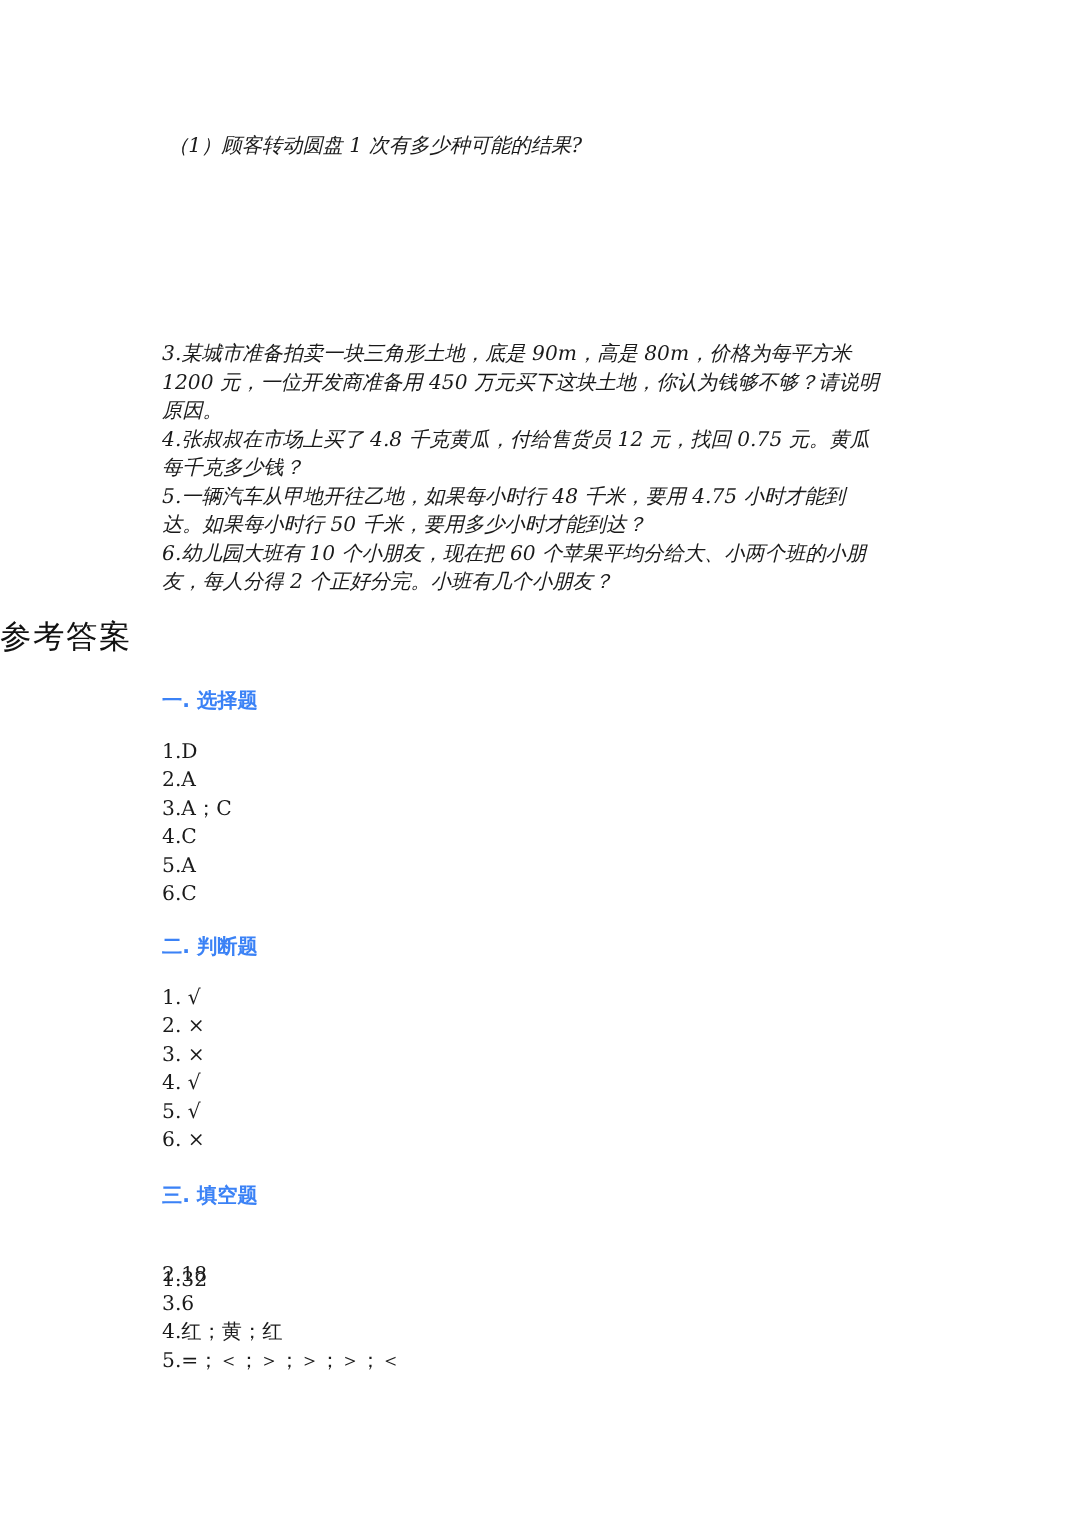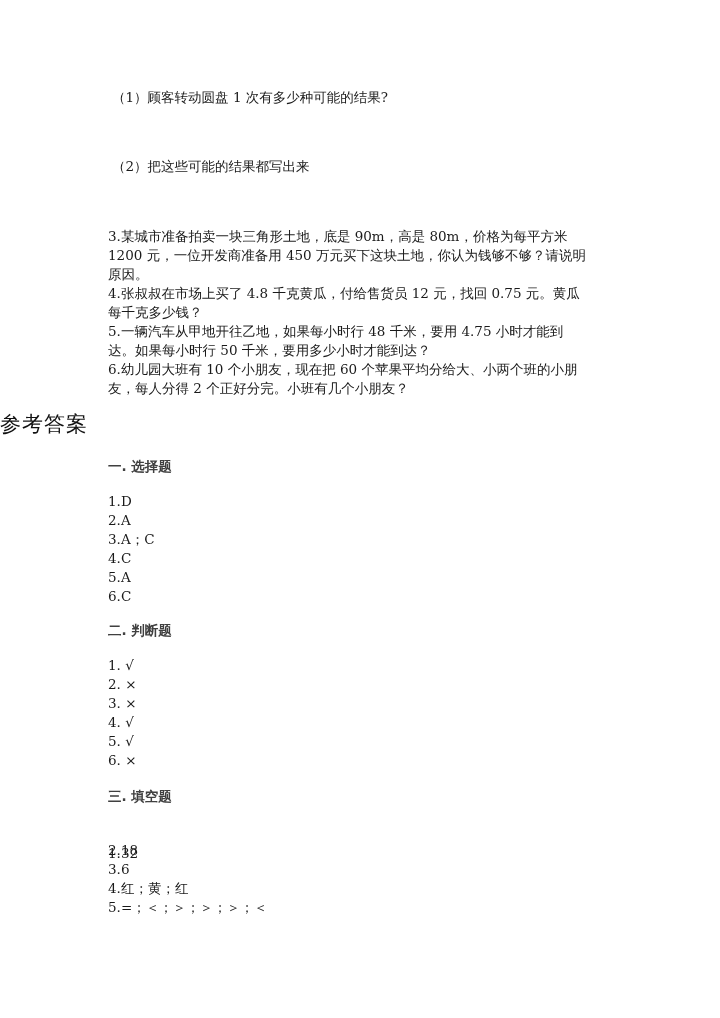--- a/index.html
+++ b/index.html
@@ -1,33 +1,32 @@
 <!DOCTYPE html>
 <html><head>
 <meta charset="utf-8">
 <style>
   html, body { margin: 0; padding: 0; background: #ffffff; }
   body { width: 720px; height: 1018px; position: relative; overflow: hidden;
          font-family: "DejaVu Serif", "Liberation Serif", serif; color: #1a1a1a; }
   .page { position: absolute; left: 0; top: 0; width: 720px; height: 1018px; }
-  .line { position: absolute; left: 108px; font-size: 13.5px; line-height: 19px; white-space: nowrap; }
+  .line { position: absolute; left: 108px; font-size: 13.5px; line-height: 19px; white-space: nowrap; font-style: italic; }
   .sub { left: 112px; }
   .title { position: absolute; left: 0; width: 720px; top: 410px; text-align: left;
            font-size: 21px; letter-spacing: 1px; color: #111; }
   .section { position: absolute; left: 108px; font-size: 13.5px; font-weight: bold;
-             font-family: "DejaVu Sans", "Liberation Sans", sans-serif; color: #404040; }
+             font-family: "DejaVu Sans", "Liberation Sans", sans-serif; color: #3b82f6; }
   .ans { position: absolute; left: 108px; font-size: 13.5px; line-height: 19px; text-align: right; }
 </style>
 </head>
 <body>
 
 <div class="page">
 
   <div class="line sub" style="top:88px">（1）顾客转动圆盘 1 次有多少种可能的结果?</div>
-  <div class="line sub" style="top:157px">（2）把这些可能的结果都写出来</div>
 
   <div>
     <div class="line" style="top:227px">3.某城市准备拍卖一块三角形土地，底是 90m，高是 80m，价格为每平方米</div>
     <div class="line" style="top:246px">1200 元，一位开发商准备用 450 万元买下这块土地，你认为钱够不够？请说明</div>
     <div class="line" style="top:265px">原因。</div>
   </div>
 
   <div>
     <div class="line" style="top:284px">4.张叔叔在市场上买了 4.8 千克黄瓜，付给售货员 12 元，找回 0.75 元。黄瓜</div>
     <div class="line" style="top:303px">每千克多少钱？</div>

